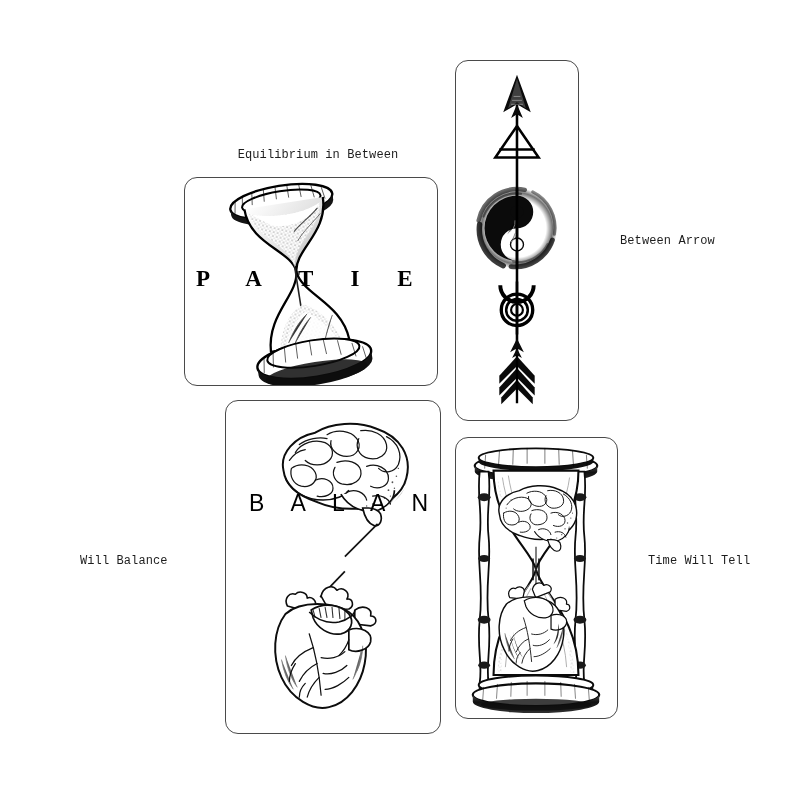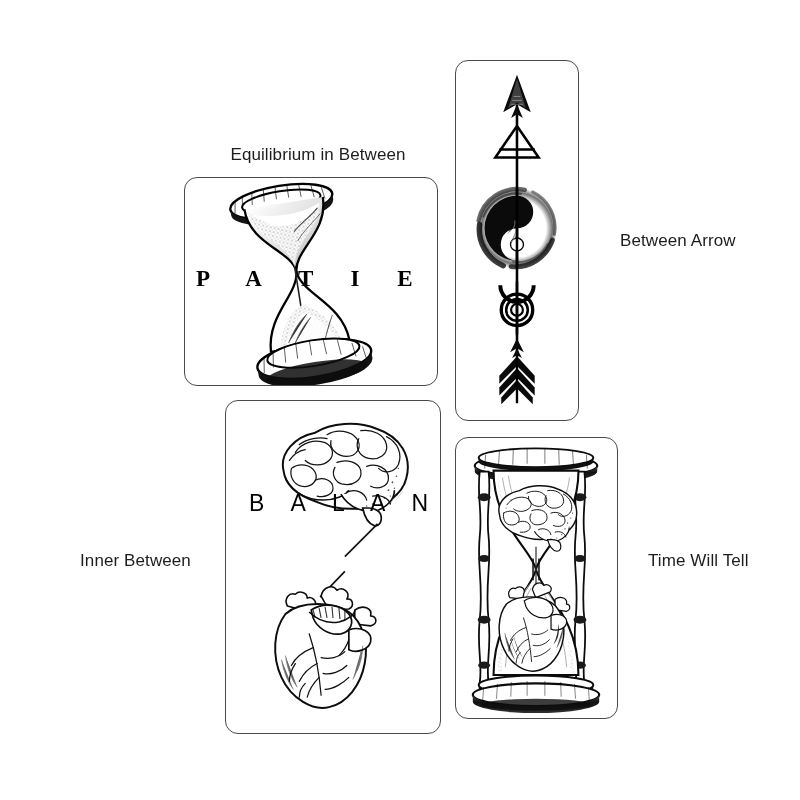--- a/index.html
+++ b/index.html
@@ -34,22 +34,22 @@
   }
   .card-art {
     position: absolute;
     inset: 0;
     display: block;
   }
 
   
   .caption {
     position: absolute;
-    font-family: Liberation Sans, sans-serif;
-    font-size: 17px;
+    font-family: Liberation Mono, monospace;
+    font-size: 12px;
     line-height: 22px;
     color: #1d1d1d;
     white-space: nowrap;
     letter-spacing: 0.1px;
   }
   .caption.center { transform: translateX(-50%); }
 
   
   #cap-1 { left: 318px; top: 144px; }
   
@@ -234,21 +234,21 @@
         <path d="M62 312 L80 332 L80 340 L62 322 Z"></path>
         <path d="M62 324 L46 342 L46 349 L62 333 Z"></path>
         <path d="M62 324 L78 342 L78 349 L62 333 Z"></path>
       </g>
       <line x1="62" y1="298" x2="62" y2="348" stroke="#000" stroke-width="2.4"></line>
     </svg>
   </div>
 
   <div class="caption" id="cap-2">Between Arrow</div>
 
-  <div class="caption" id="cap-3">Inner Between</div>
+  <div class="caption" id="cap-3">Will Balance</div>
 
   <div class="card" id="card-3">
     <svg class="card-art" viewBox="0 0 216 334">
       <defs>
         <pattern id="hatchB" width="3" height="3" patternUnits="userSpaceOnUse" patternTransform="rotate(38)">
           <rect width="3" height="3" fill="#ffffff"></rect>
           <line x1="0" y1="0" x2="0" y2="3" stroke="#1c1c1c" stroke-width="0.7"></line>
         </pattern>
       </defs>
 

